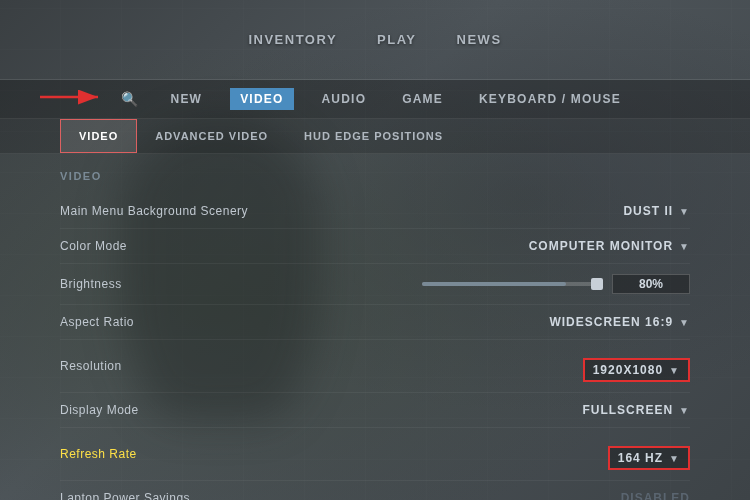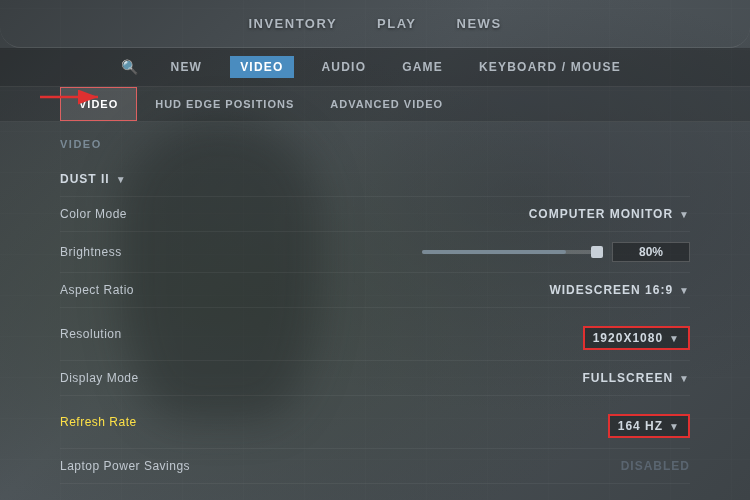--- a/index.html
+++ b/index.html
@@ -46,23 +46,22 @@
     }
 
     
     .top-nav {
       position: relative;
       z-index: 10;
       display: flex;
       justify-content: center;
       align-items: center;
       gap: 40px;
-      padding: 12px 20px;
+      padding: 28px 20px;
       border-bottom: 1px solid rgba(255,255,255,0.1);
-      border-radius: 21px;
     }
 
     .top-nav-item {
       color: #b0b8c0;
       font-size: 13px;
       font-weight: 600;
       letter-spacing: 1.5px;
       text-transform: uppercase;
       cursor: pointer;
       padding: 4px 0;
@@ -282,28 +281,29 @@
   <defs>
     <marker id="arrowhead" markerWidth="8" markerHeight="6" refX="8" refY="3" orient="auto">
       <polygon points="0 0, 8 3, 0 6" fill="#e03030"></polygon>
     </marker>
   </defs>
   <line x1="0" y1="11" x2="58" y2="11" stroke="#e03030" stroke-width="2.5" marker-end="url(#arrowhead)"></line>
 </svg>
 
 <div class="sub-tabs">
   <span class="sub-tab active">VIDEO</span>
+  <span class="sub-tab">ADVANCED VIDEO</span>
   <span class="sub-tab">HUD EDGE POSITIONS</span>
-  <span class="sub-tab">ADVANCED VIDEO</span>
 </div>
 
 <div class="settings-content">
   <div class="section-label">Video</div>
 
   <div class="setting-row">
+    <span class="setting-label">Main Menu Background Scenery</span>
     <span class="setting-value">
       <span>DUST II</span>
       <span class="chevron">▼</span>
     </span>
   </div>
 
   <div class="setting-row">
     <span class="setting-label">Color Mode</span>
     <span class="setting-value">
       <span>COMPUTER MONITOR</span>

